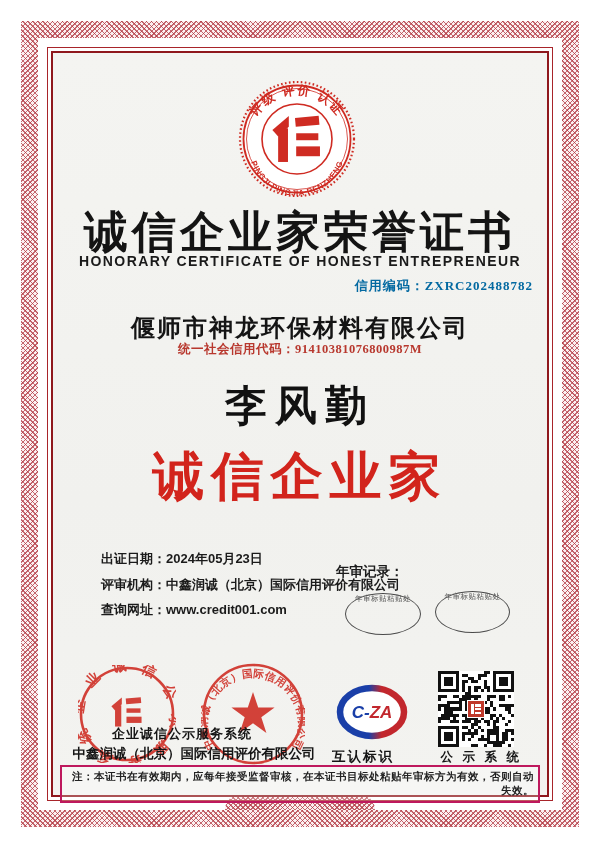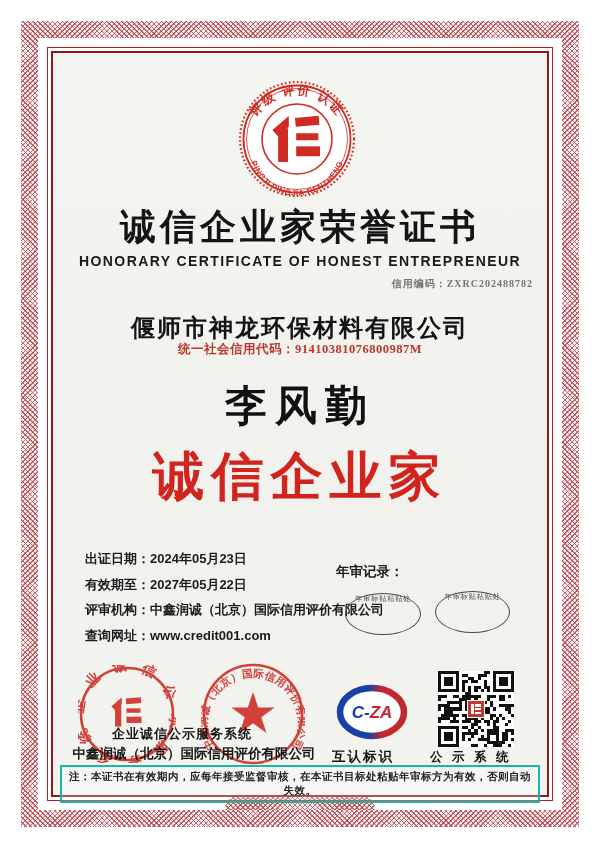--- a/index.html
+++ b/index.html
@@ -19,48 +19,48 @@
       repeating-linear-gradient(45deg,rgba(178,56,66,.75) 0 1px,transparent 1px 3.5px),
       repeating-linear-gradient(-45deg,rgba(178,56,66,.75) 0 1px,transparent 1px 3.5px),
       #fbf0f1;}
   .frame-a{position:absolute;inset:47px;border:1.5px solid #a8242a;}
   .frame-b{position:absolute;inset:51px;border:2.5px solid #8f181d;
     background:linear-gradient(180deg,#f4f4f1 0%,#f1f1ee 60%,#f3f3f0 100%);}
 
   .abs{position:absolute;}
   .ctr{text-align:center;width:100%;left:0;}
 
-  .title{top:203px;font-size:36px;font-weight:900;letter-spacing:4px;color:#141414;
+  .title{top:203px;font-size:44px;font-weight:900;letter-spacing:4px;color:#141414;
          font-family:"Liberation Sans",sans-serif;}
   .subtitle{top:253px;font-size:14px;font-weight:700;letter-spacing:1.4px;color:#1a1a1a;}
-  .credit-line{top:277px;right:67px;font-size:10px;font-weight:700;color:#737373;
+  .credit-line{top:277px;right:67px;font-size:13px;font-weight:700;color:#0369a1;
                font-family:"Liberation Serif",serif;letter-spacing:1px;}
   .company{top:312px;font-size:24px;font-weight:900;letter-spacing:2px;color:#141414;}
   .uscc{top:341px;font-size:12.5px;font-weight:700;color:#b8382e;
         font-family:"Liberation Serif",serif;letter-spacing:.5px;}
   .person{top:378px;font-size:42px;font-weight:900;letter-spacing:8px;color:#111;}
   .honor{top:442px;font-size:52px;font-weight:900;letter-spacing:7px;color:#d2241c;
          font-family:"Liberation Serif",serif;}
 
   .details{left:85px;top:546px;font-size:13px;font-weight:700;color:#1b1b1b;line-height:25.5px;}
-  .details .row{white-space:nowrap;}
+  .details .row{white-space:nowrap;margin-left:16px;}
   .annual-label{left:336px;top:563px;font-size:13.5px;font-weight:700;color:#1b1b1b;}
   .sticker{position:absolute;border:1.5px solid #4a4a4a;border-radius:50%;
            display:flex;justify-content:center;
            font-size:7.5px;color:#5a5a5a;letter-spacing:.5px;background:transparent;}
   .sticker.s1{left:345px;top:593px;width:74px;height:40px;}
   .sticker.s2{left:435px;top:591px;width:73px;height:40px;}
 
   .org1{top:725px;left:62px;width:240px;text-align:center;font-size:13px;font-weight:900;color:#151515;letter-spacing:1px;}
   .org2{top:745px;left:44px;width:300px;text-align:center;font-size:13.5px;font-weight:900;color:#151515;}
   .cza-label{top:748px;left:332px;width:80px;font-size:13.5px;font-weight:900;color:#151515;letter-spacing:2px;}
-  .qr-label{top:749px;left:430px;width:92px;text-align:left;font-size:12.5px;font-weight:900;color:#151515;letter-spacing:3px;}
-
-  .note{top:765px;left:60px;right:60px;border:2px solid #14b8a6;padding:3px 4px;
-        font-size:10.5px;font-weight:700;color:#222;text-align:center;letter-spacing:.5px;background:rgba(255,255,255,.25);}
+  .qr-label{top:749px;left:430px;width:92px;text-align:right;font-size:12.5px;font-weight:900;color:#151515;letter-spacing:3px;}
+
+  .note{top:765px;left:60px;right:60px;border:2px solid #be185d;padding:3px 4px;
+        font-size:10.5px;font-weight:700;color:#222;text-align:right;letter-spacing:.5px;background:rgba(255,255,255,.25);}
   svg text{font-family:"Liberation Sans",sans-serif;}
 </style>
 </head>
 <body>
 
 <div class="page">
   <div class="band"></div>
   <div class="medallion"></div>
   <div class="frame-a"></div>
   <div class="frame-b"></div>
@@ -99,23 +99,20 @@
   <div class="abs ctr company">偃师市神龙环保材料有限公司</div>
   <div class="abs ctr uscc">
     <span>统一社会信用代码：</span><span>91410381076800987M</span>
   </div>
   <div class="abs ctr person">李风勤</div>
   <div class="abs ctr honor">诚信企业家</div>
 
   <div class="abs details">
     <div class="row">
       <span>出证日期：</span><span>2024年05月23日</span>
-    </div>
-    <div class="row">
-      <span>有效期至：</span><span>2027年05月22日</span>
     </div>
     <div class="row">
       <span>评审机构：</span><span>中鑫润诚（北京）国际信用评价有限公司</span>
     </div>
     <div class="row">
       <span>查询网址：</span><span>www.credit001.com</span>
     </div>
   </div>
 
   <div class="abs annual-label">年审记录：</div>

